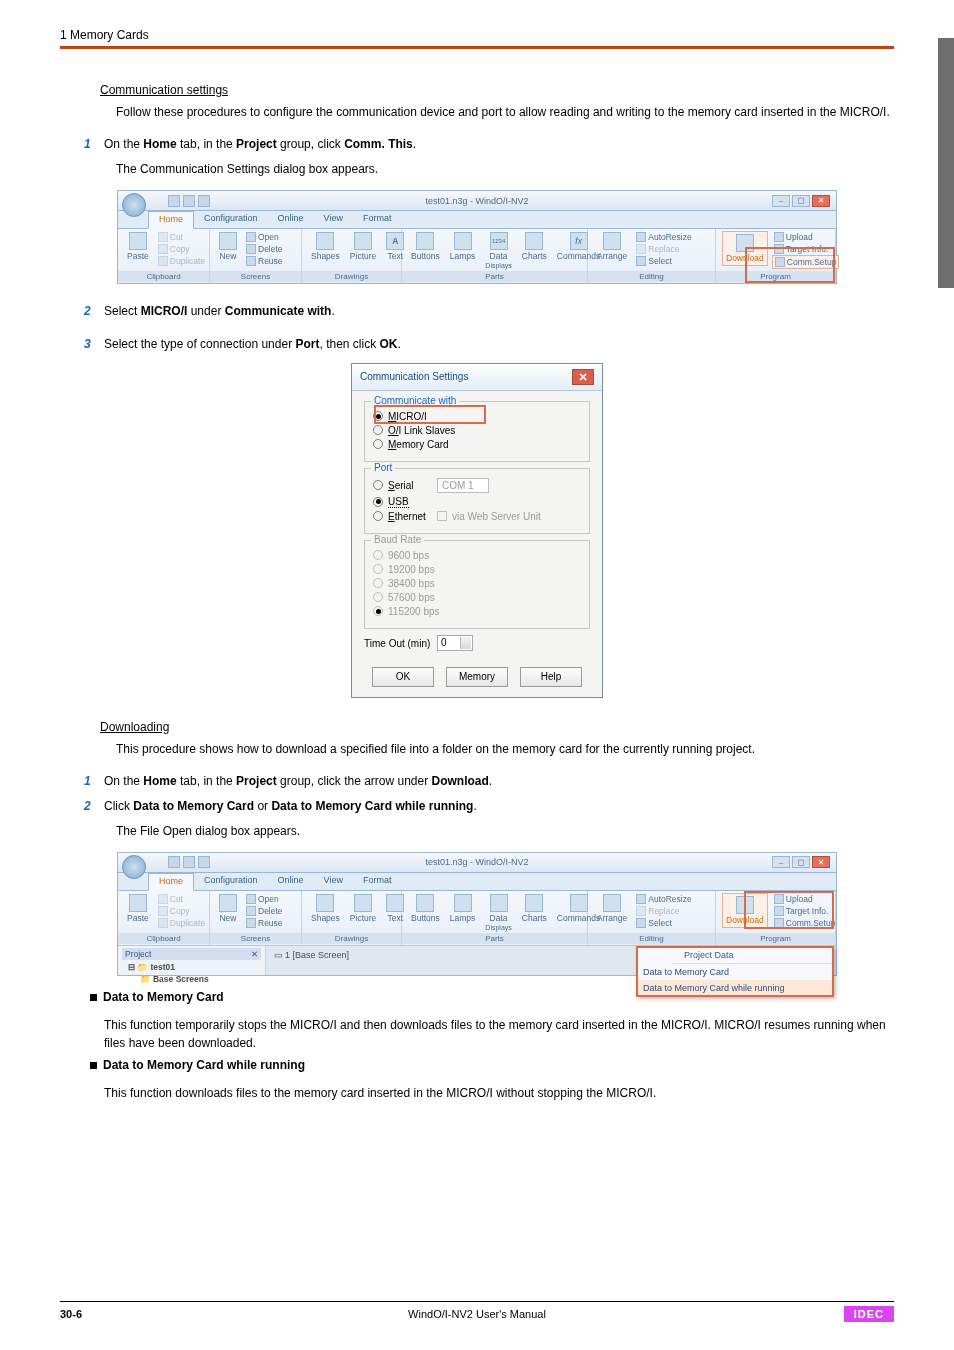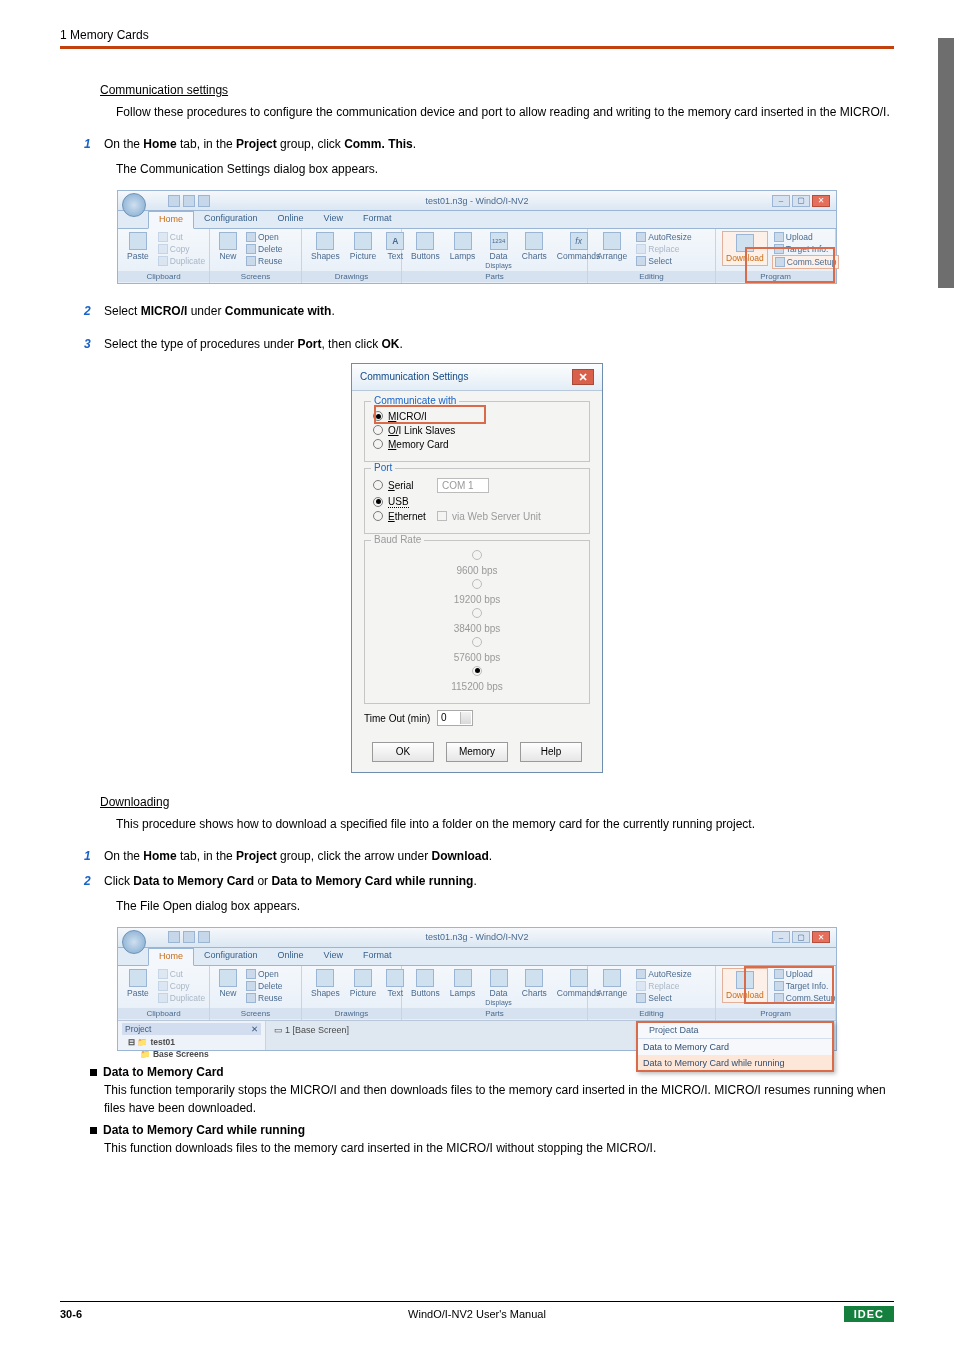--- a/index.html
+++ b/index.html
@@ -171,73 +171,73 @@
   }
   .dlg-close { width:22px; height:16px; background:#d9614b; color:#fff; text-align:center; font-size:11px; font-weight:bold; border:1px solid #a84a39; line-height:14px; }
   .dlg-body { padding: 10px 12px 8px 12px; }
   .fieldset {
     border:1px solid #c6c6c6; padding:6px 8px 8px 8px; margin-bottom:6px; position:relative;
   }
   .fieldset .legend {
     position:absolute; top:-7px; left:6px; background:#f4f4f3; padding:0 3px; color:#1863c7; font-size:10px;
   }
   .opt { display:flex; align-items:center; gap:5px; margin:3px 0; }
-  .opt.disabled-opt { color:#9a9a9a;flex-direction:column; }
+  .opt.disabled-opt { color:#9a9a9a; }
   .radio { width:10px; height:10px; border:1px solid #7a7a7a; border-radius:50%; flex-shrink:0; display:flex; align-items:center; justify-content:center; }
   .radio.sel::after { content:""; width:5px; height:5px; background:#000; border-radius:50%; }
   .radio.dis { border-color:#bcbcbc; }
   .chk { width:10px; height:10px; border:1px solid #bcbcbc; flex-shrink:0; }
   .underline-ch::first-letter { text-decoration: underline; }
   .selbox { border:1px solid #bcbcbc; background:#fff; padding:1px 14px 1px 4px; color:#9a9a9a; font-size:10px; position:relative; }
   .spinbox { border:1px solid #aaa; background:#fff; width:36px; height:16px; display:inline-flex; align-items:center; padding:0 3px; font-size:10px; margin-left:4px; position:relative; }
   .spinbox::after { content:""; position:absolute; right:1px; top:1px; bottom:1px; width:10px; background: linear-gradient(#f2f2f2,#d9d9d9); border-left:1px solid #bbb; }
   .dlg-btns { display:flex; justify-content:center; gap:12px; padding:6px 0 10px 0; }
   .dlg-btn { width:62px; height:20px; background:linear-gradient(#fefefe,#e6e6e6); border:1px solid #9a9a9a; font-size:10px; display:flex; align-items:center; justify-content:center; }
   .callout-comm {
     position:absolute; left:9px; top:3px; width:112px; height:19px;
     border:2px solid #d96b4a; pointer-events:none;
   }
   
   .bullet-title { margin-left: 30px; margin-top:6px; display:flex; gap:6px; font-weight:bold; }
   .bullet-sq { width:7px; height:7px; background:#000; margin-top:4px; flex-shrink:0; }
-  .bullet-body { margin-left:44px; line-height:1.5; margin-top:2px; margin-bottom:6px; }
+  .bullet-body { margin-left:44px; line-height:1.5; margin-top:12px; margin-bottom:6px; }
   
   .ribbon2-extra {
     background:#dfe8f1;
     border-top:1px solid #b8c8da;
     display:flex;
     font-size:9px;
     position:relative;
     height:30px;
   }
   .projpane {
     width:148px; background:#eef3f9; border-right:1px solid #c6d5e5; padding:2px 4px;
   }
   .projpane-title { background:#d2def0; padding:1px 3px; color:#39597f; font-size:8.5px; display:flex; justify-content:space-between; }
   .projtree { padding:2px 0 0 6px; font-size:8.5px; color:#4a4a4a;font-weight:bold; }
   .basescreen { padding:4px 0 0 8px; font-size:9px; color:#4a4a4a; }
   .menu-pop {
     position:absolute; right:2px; top:0px; width:198px;
     background:#f6f8fb; border:1px solid #9bb6d4;
     box-shadow: 2px 2px 4px rgba(0,0,0,0.25);
   }
-  .menu-pop-hdr { color:#3c5e84; padding:3px 12px; font-size:9px; border-bottom:1px solid #d3dfec; }
+  .menu-pop-hdr { color:#3c5e84; padding:3px 12px; font-size:9px; border-bottom:1px solid #d3dfec;margin-left:35px; }
   .menu-pop-item { padding:3px 6px; font-size:9px; color:#2f4d72; }
   .menu-pop-item.hl { background:#fce7d8; color:#2f4d72; }
   .menu-callout { position:absolute; inset:-1px; border:2px solid #d96b4a; pointer-events:none; }
   
   .footer {
     position:absolute; bottom:28px; left:60px; right:60px;
     border-top:1px solid #000;
     padding-top:4px;
     display:flex; justify-content:space-between; align-items:center;
     font-size:11px;
   }
   .footer-center { position:absolute; left:50%; transform:translateX(-50%); }
-  .idec-logo { background:#15803d; color:#fff; font-weight:bold; padding:2px 10px; letter-spacing:1px; font-size:11px; }
+  .idec-logo { background:#d946ef; color:#fff; font-weight:bold; padding:2px 10px; letter-spacing:1px; font-size:11px; }
   .side-tab {
     position:absolute; right:0; top:38px; width:16px; height:250px;
     background:#6e6e6e;
   }
   .col-stack { display:flex; flex-direction:column; }
 </style>
 </head>
 <body>
 
 <div class="side-tab"></div>
@@ -430,21 +430,21 @@
 <div class="step-row" style="margin-top:8px;">
   <div class="step-num">2</div>
   <div class="step-text">
     <span>Select </span><span class="b">MICRO/I</span><span> under </span><span class="b">Communicate with</span><span>.</span>
   </div>
 </div>
 
 <div class="step-row" style="margin-top:14px; margin-bottom:8px;">
   <div class="step-num">3</div>
   <div class="step-text">
-    <span>Select the type of procedures under </span><span class="b">Port</span><span>, then click </span><span class="b">OK</span><span>.</span>
+    <span>Select the type of connection under </span><span class="b">Port</span><span>, then click </span><span class="b">OK</span><span>.</span>
   </div>
 </div>
 
 <div class="dialog-img">
   <div class="dlg">
     <div class="dlg-title">
       <span>Communication Settings</span>
       <div class="dlg-close">✕</div>
     </div>
     <div class="dlg-body">

